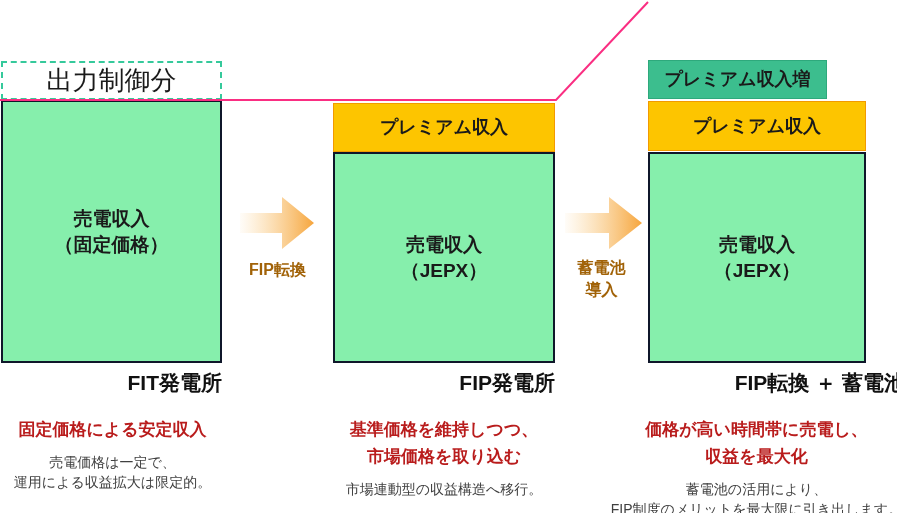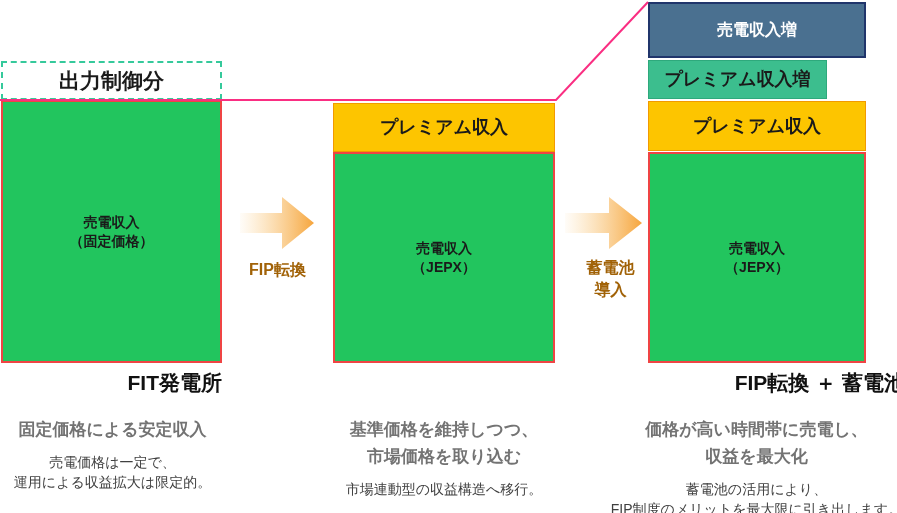--- a/index.html
+++ b/index.html
@@ -16,31 +16,31 @@
     position: absolute;
     box-sizing: border-box;
     display: flex;
     align-items: center;
     justify-content: center;
     text-align: center;
     font-weight: bold;
     white-space: pre-line;
     line-height: 1.35;
   }
-  .seg-lightblue { background: #22c55e; border: 2px solid #ef4444; font-size: 14px; }
+  .seg-lightblue { background: #86efac; border: 2px solid #0f172a; font-size: 19px; }
   .seg-yellow    { background: #FDC500; border: 1px solid #F29A00; font-size: 18px; justify-content: center; }
   .seg-green     { background: #3CBE8E; border: 1px solid #2EA97C; font-size: 18px; }
   .seg-dark      { background: #4A7090; border: 2px solid #20356B; color: #ffffff; font-size: 16px; }
   .dashed-box {
     position: absolute;
     left: 1px; top: 61px; width: 221px; height: 39px;
     box-sizing: border-box;
     border: 2px dashed #35C99B;
     display: flex; align-items: center; justify-content: center;
-    font-weight: bold; font-size: 21px;
+    font-weight: normal; font-size: 26px;
     background: #ffffff;
   }
   .trend-line {
     position: absolute; left: 0; top: 0;
     pointer-events: none;
   }
   .arrow {
     position: absolute;
   }
   .arrow-label {
@@ -64,21 +64,21 @@
     position: absolute;
     top: 416px;
     text-align: center;
   }
   .desc .headline {
     font-size: 17px;
     font-weight: bold;
     line-height: 27px;
     white-space: pre-line;
     margin-bottom: 9px;
-    color: #737373;
+    color: #b91c1c;
   }
   .desc .body-line {
     font-size: 14px;
     line-height: 20px;
     color: #404040;
   }
 </style>
 </head>
 <body>
 
@@ -93,23 +93,20 @@
   </div>
 
   <div class="seg seg-yellow" style="left:333px; top:103px; width:222px; height:49px;">
     <span>プレミアム収入</span>
   </div>
   <div class="seg seg-lightblue" style="left:333px; top:152px; width:222px; height:211px;">
     <span>売電収入
 （JEPX）</span>
   </div>
 
-  <div class="seg seg-dark" style="left:648px; top:2px; width:218px; height:56px;">
-    <span>売電収入増</span>
-  </div>
   <div class="seg seg-green" style="left:648px; top:60px; width:179px; height:39px;">
     <span>プレミアム収入増</span>
   </div>
   <div class="seg seg-yellow" style="left:648px; top:101px; width:218px; height:50px;">
     <span>プレミアム収入</span>
   </div>
   <div class="seg seg-lightblue" style="left:648px; top:152px; width:218px; height:211px;">
     <span>売電収入
 （JEPX）</span>
   </div>
@@ -131,24 +128,25 @@
 
   <svg class="arrow" style="left:565px; top:197px;" width="77" height="52" viewBox="0 0 77 52">
     <defs>
       <linearGradient id="arrowGrad2" x1="0" y1="0" x2="1" y2="0">
         <stop offset="0" stop-color="#F9C878" stop-opacity="0.05"></stop>
         <stop offset="1" stop-color="#F6A53C"></stop>
       </linearGradient>
     </defs>
     <polygon points="0,16 44,16 44,0 77,26 44,52 44,36 0,36" fill="url(#arrowGrad2)"></polygon>
   </svg>
-  <div class="arrow-label" style="left:555px; top:257px; width:93px;padding-left:9px;">蓄電池
+  <div class="arrow-label" style="left:555px; top:257px; width:93px;">蓄電池
 導入</div>
 
   <div class="col-title" style="left:1px; width:221px;">FIT発電所</div>
+  <div class="col-title" style="left:333px; width:222px;">FIP発電所</div>
   <div class="col-title" style="left:608px; width:297px;">FIP転換 ＋ 蓄電池</div>
 
   <div class="desc" style="left:0px; width:225px;">
     <div class="headline">固定価格による安定収入</div>
     <div class="body-line">売電価格は一定で、</div>
     <div class="body-line">運用による収益拡大は限定的。</div>
   </div>
   <div class="desc" style="left:310px; width:268px;">
     <div class="headline">基準価格を維持しつつ、
 市場価格を取り込む</div>

